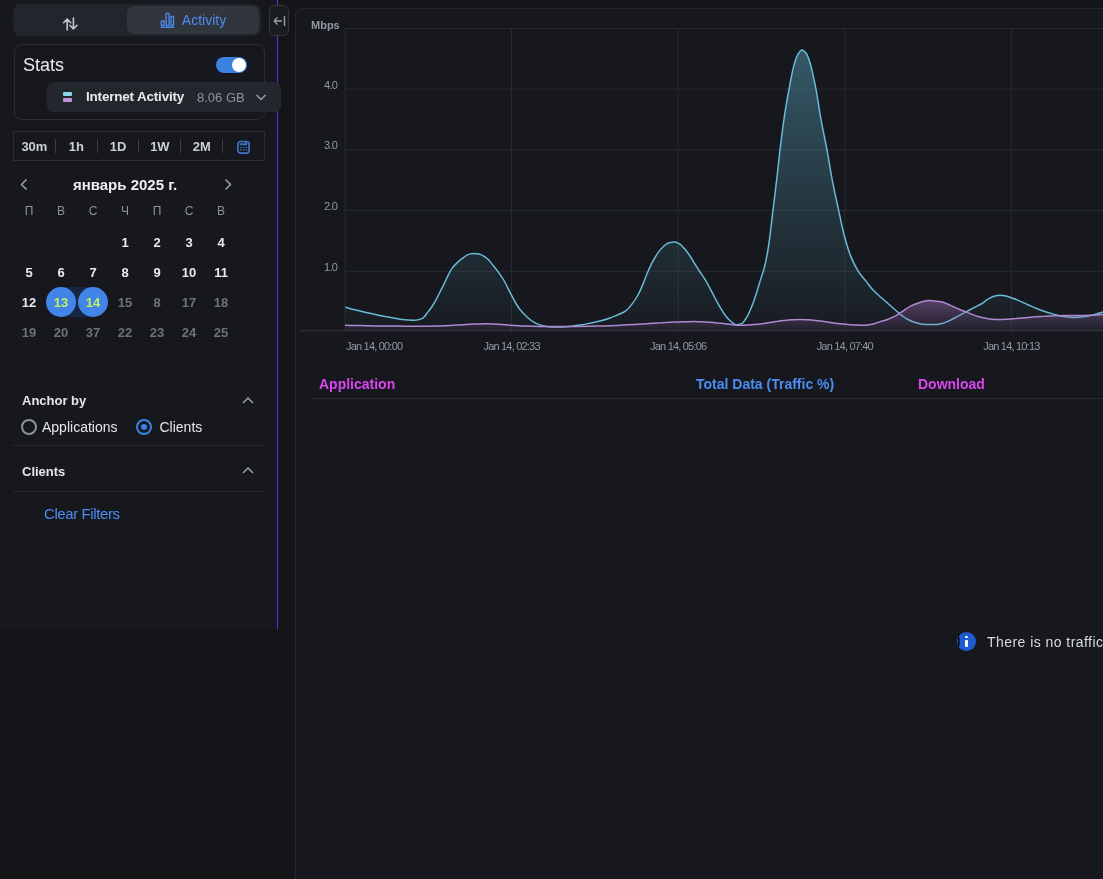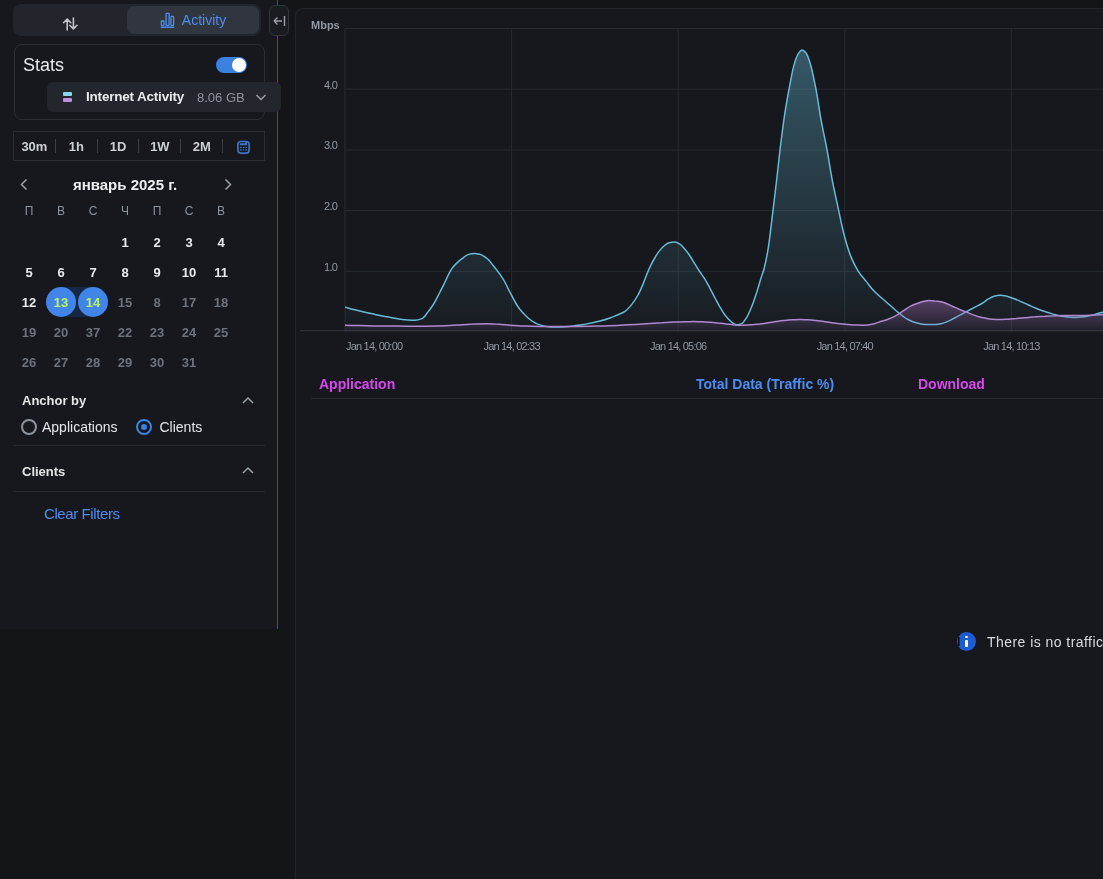--- a/index.html
+++ b/index.html
@@ -173,29 +173,20 @@
           </tr>
       <tr>
             <td class="dim">19</td>
             <td class="dim">20</td>
             <td class="dim">37</td>
             <td class="dim">22</td>
             <td class="dim">23</td>
             <td class="dim">24</td>
             <td class="dim">25</td>
           </tr>
-      <tr>
-            <td class="dim">26</td>
-            <td class="dim">27</td>
-            <td class="dim">28</td>
-            <td class="dim">29</td>
-            <td class="dim">30</td>
-            <td class="dim">31</td>
-            <td></td>
-          </tr>
     </tbody>
       </table>
     <div class="secthead" style="top:393px">Anchor by</div>
     <svg class="chevup" style="top:396px" width="14" height="9" viewBox="0 0 14 9" fill="none" stroke="#9aa0a8" stroke-width="1.5">
         <path d="M2 7 L7 2 L12 7"></path>
       </svg>
     <div class="radio-row">
       <div class="rc"></div>
         <span style="margin-left:5px">Applications</span>
       <div class="rc on" style="margin-left:18px"></div>

